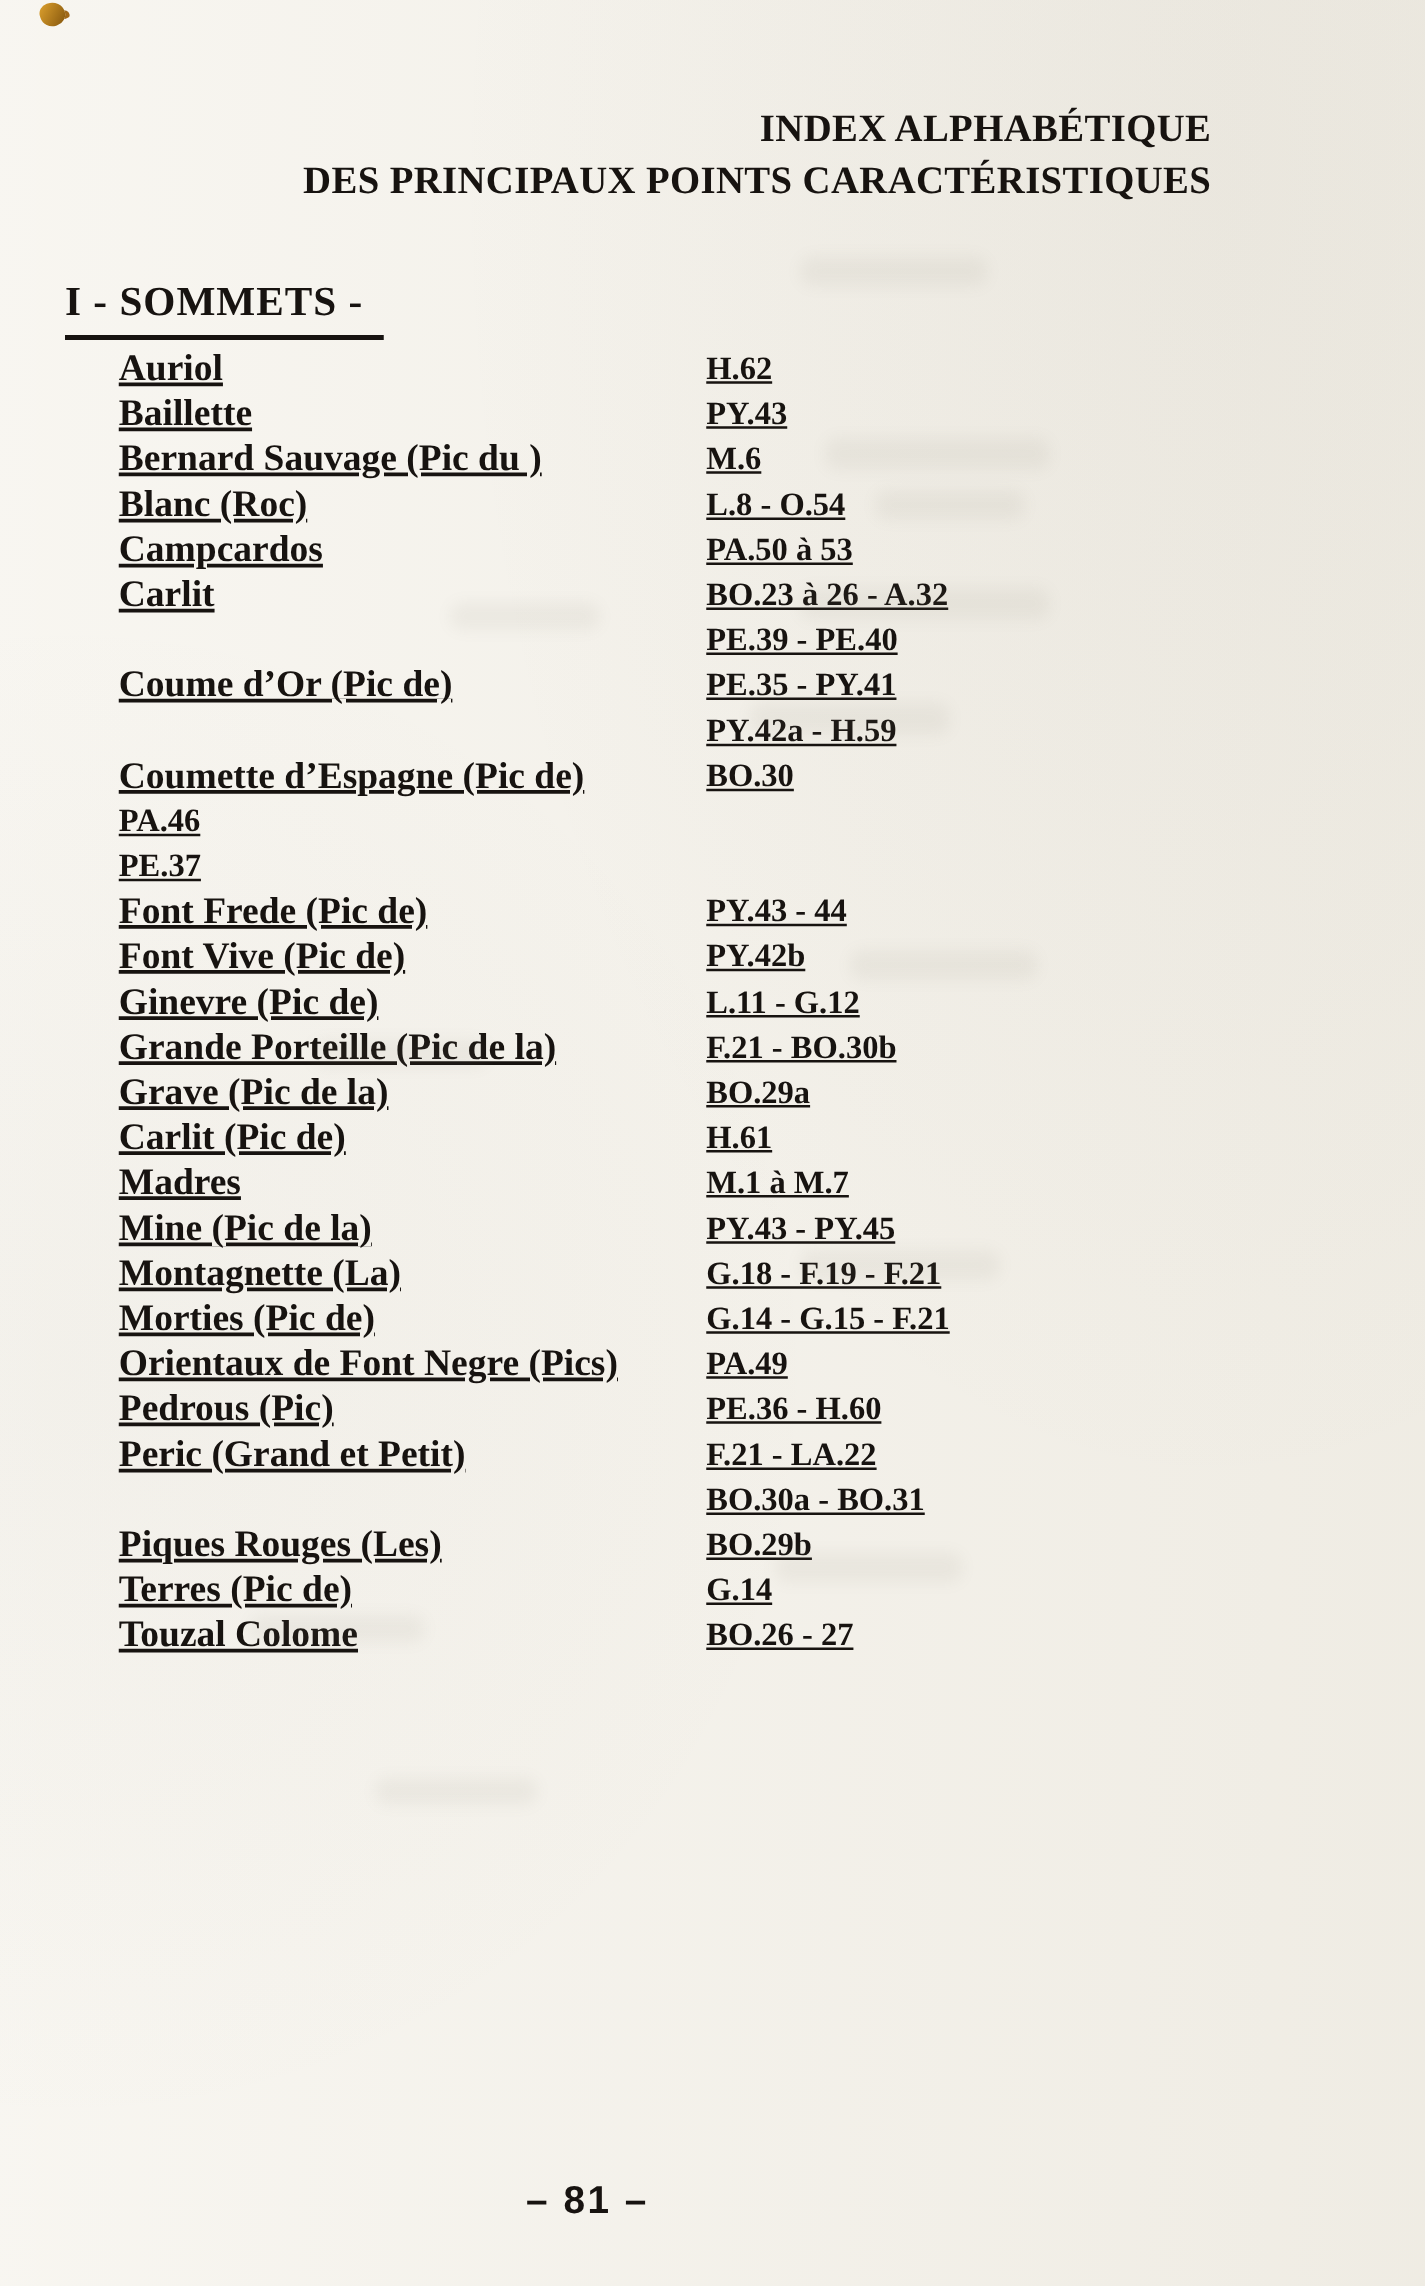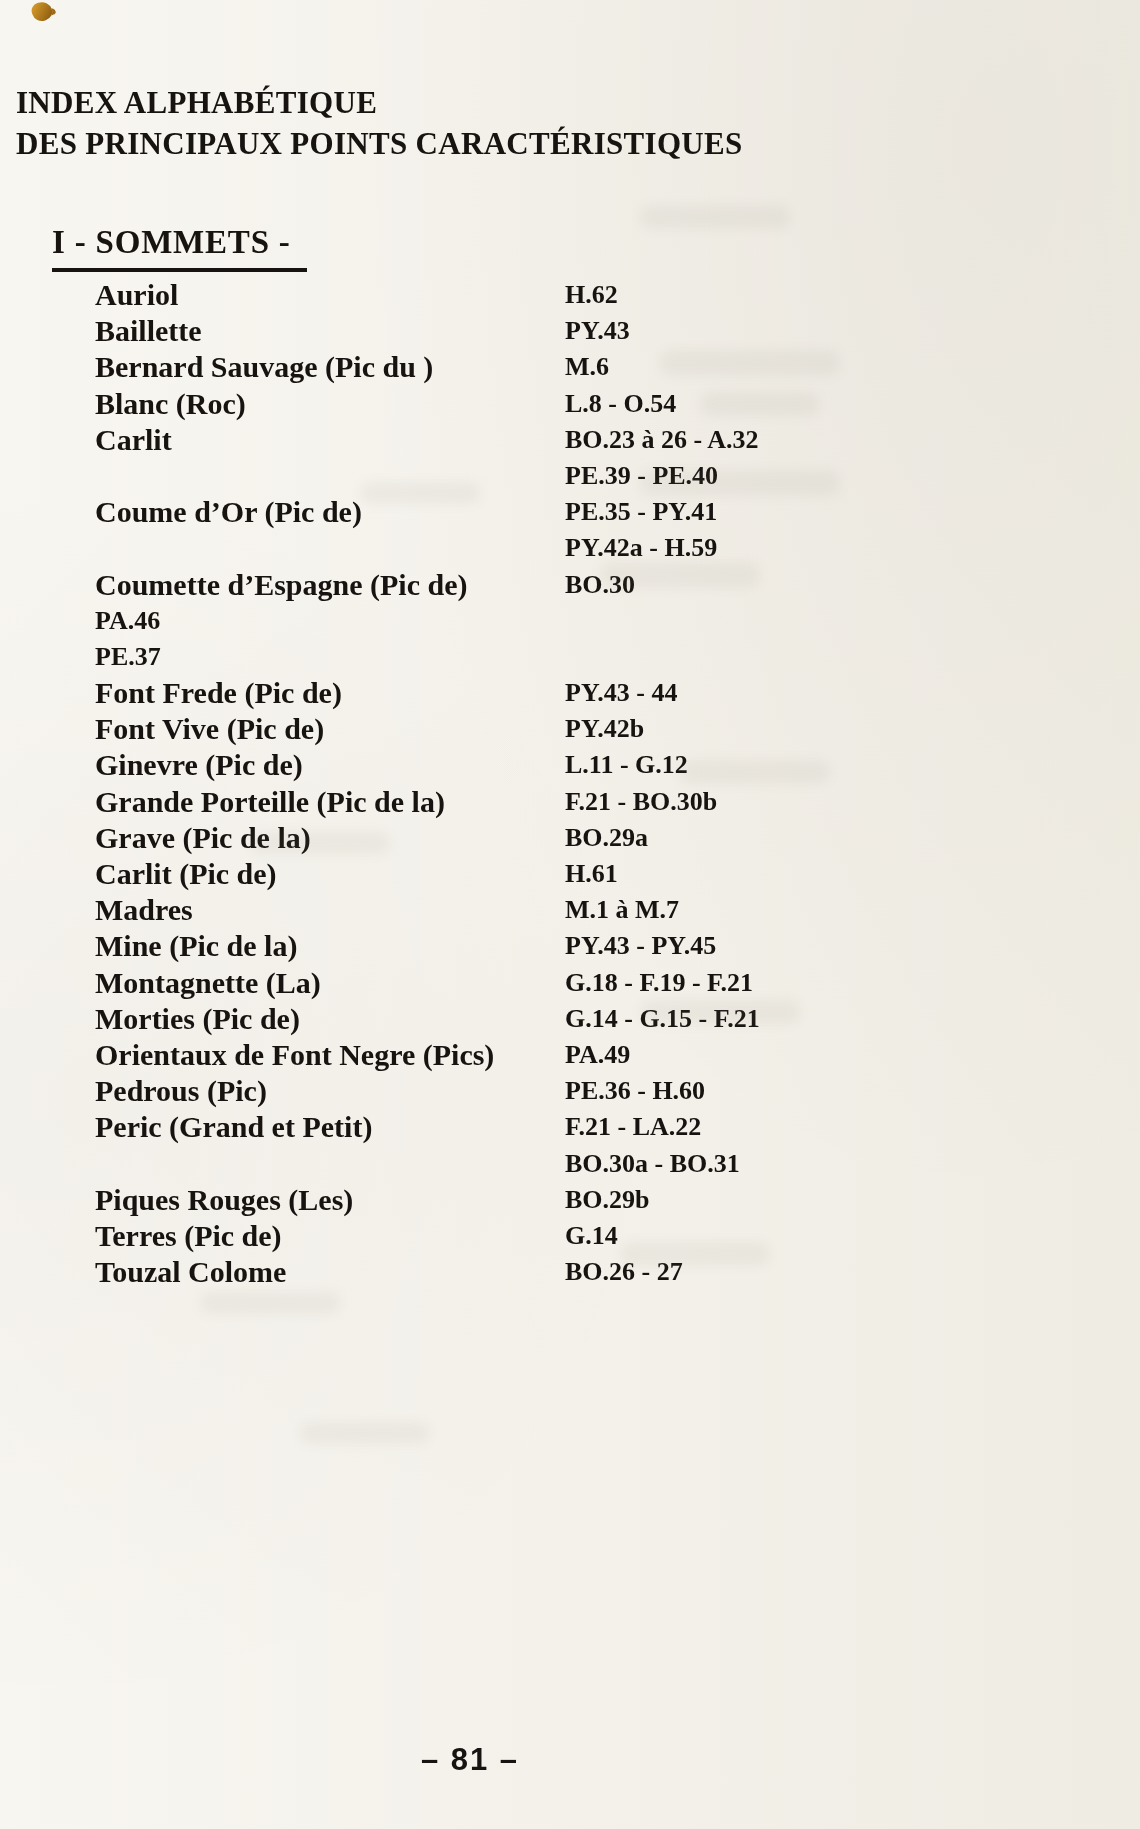--- a/index.html
+++ b/index.html
@@ -24,23 +24,23 @@
     top: 2px; left: 32px;
     width: 20px; height: 19px;
     background: linear-gradient(135deg, #d59a2b 10%, #8d5d10 90%);
     border-radius: 45% 60% 50% 55%;
     transform: rotate(-18deg);
     box-shadow: 9px 3px 0 -6px #a06818;
   }
 
   .title {
     position: absolute;
-    top: 82px; left: 16px;
+    top: 82px; left: 4px;
     width: 965px;
-    text-align: left;
+    text-align: right;
     font-weight: bold;
     font-size: 31px;
     line-height: 41px;
     letter-spacing: 0.3px;
   }
 
   .section {
     position: absolute;
     top: 224px; left: 52px;
     margin: 0;
@@ -49,21 +49,21 @@
     letter-spacing: 0.8px;
     border-bottom: 4px solid #171310;
     padding: 0 16px 7px 0;
   }
 
   .list {
     position: absolute;
     top: 277px; left: 95px;
     width: 1010px;
   }
-  .row { display: flex; height: 36.2px; }
+  .row { display: flex; height: 36.2px; text-decoration: underline; }
   .row .name {
     flex: none;
     width: 470px;
     font-size: 30px;
     font-weight: bold;
     line-height: 36px;
     white-space: pre;
   }
   .row .code {
     font-size: 26px;
@@ -121,20 +121,24 @@
   <div class="row">
     <span class="name">Bernard Sauvage (Pic du )</span>
     <span class="code">M.6</span>
   </div>
 
   <div class="row">
     <span class="name">Blanc (Roc)</span>
     <span class="code">L.8 - O.54</span>
   </div>
 
+  <div class="row">
+    <span class="name">Campcardos</span>
+    <span class="code">PA.50 à 53</span>
+  </div>
 
   <div class="row">
     <span class="name">Carlit</span>
     <span class="code">BO.23 à 26 - A.32</span>
   </div>
 
   <div class="row">
     <span class="name"></span>
     <span class="code">PE.39 - PE.40</span>
   </div>

